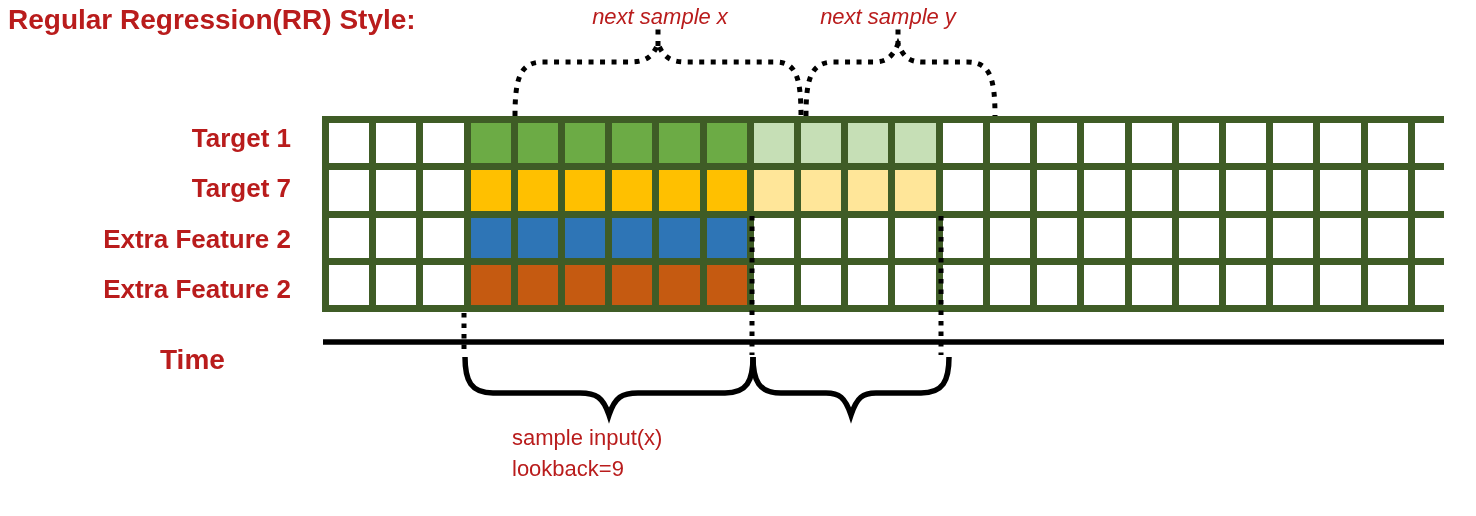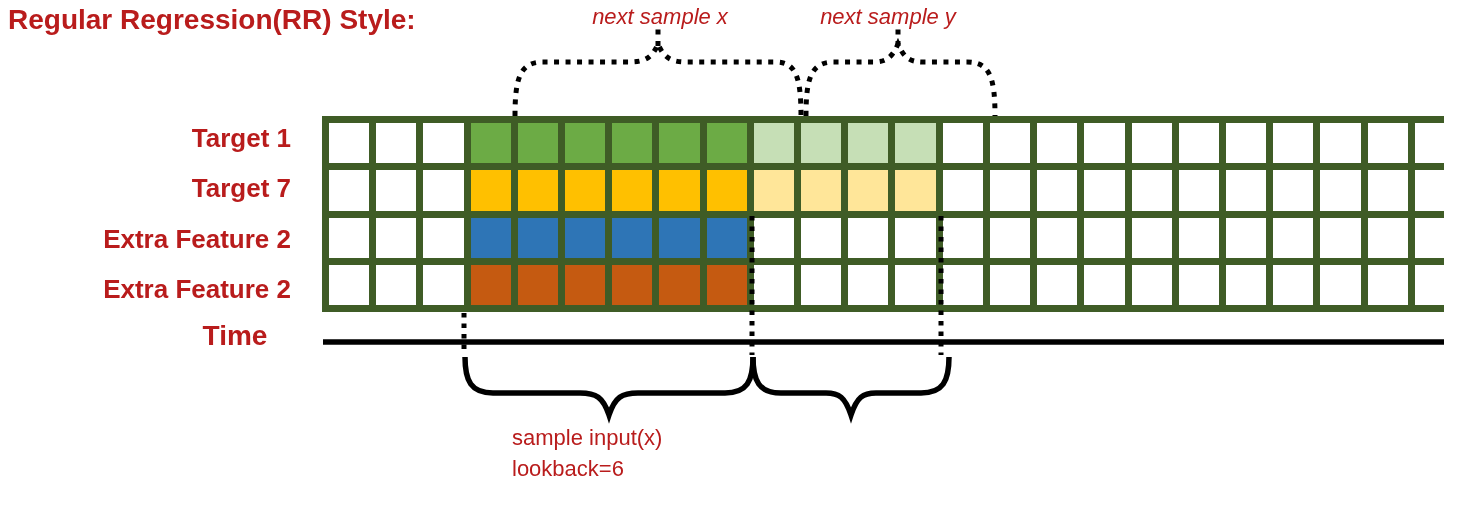--- a/index.html
+++ b/index.html
@@ -24,21 +24,21 @@
   .row-label{
     flex:1;display:flex;align-items:center;justify-content:flex-end;
     font-size:26px;font-weight:bold;white-space:nowrap;
   }
   #sample-grid{
     position:absolute;left:322px;top:116px;width:1140px;height:196px;
     box-sizing:border-box;display:grid;padding:7px;gap:7px;
   }
   .cell{background:#fff;}
   .time-label{
-    position:absolute;left:160px;top:320px;width:150px;text-align:center;
+    position:absolute;left:160px;top:344px;width:150px;text-align:left;
     font-size:28px;font-weight:bold;
   }
   .note{
     position:absolute;top:422px;font-size:22px;line-height:31px;font-weight:500;white-space:nowrap;
   }
   #note-input{left:512px;}
   #note-output{left:774px;}
   .note span{display:block;}
   svg.overlay{position:absolute;left:0;top:0;pointer-events:none;}
 </style>
@@ -155,21 +155,21 @@
       <div class="cell" style="background: rgb(255, 255, 255);"></div>
       <div class="cell" style="background: rgb(255, 255, 255);"></div>
       <div class="cell" style="background: rgb(255, 255, 255);"></div>
       <div class="cell" style="background: rgb(255, 255, 255);"></div>
     </div>
 
   <div class="time-label">Time</div>
 
   <div class="note" id="note-input">
     <span>sample input(x)</span>
-    <span>lookback=6</span>
+    <span>lookback=9</span>
   </div>
 
   <svg class="overlay" width="1476" height="516" viewBox="0 0 1476 516">
 
     <path d="M 515 116 C 515 78 520 62 543 62 L 629 62 C 645 62 652 58 658 44 C 664 58 671 62 687 62 L 776 62 C 796 62 801 78 801 116" fill="none" stroke="#000" stroke-width="5" stroke-dasharray="5 6.5"></path>
     <path d="M 658 46 L 658 27" fill="none" stroke="#000" stroke-width="5" stroke-dasharray="5 6.5"></path>
 
     <path d="M 806 116 C 806 78 811 62 834 62 L 873 62 C 886 62 892 58 898 44 C 904 58 910 62 923 62 L 967 62 C 990 62 995 78 995 116" fill="none" stroke="#000" stroke-width="5" stroke-dasharray="5 6.5"></path>
     <path d="M 898 46 L 898 27" fill="none" stroke="#000" stroke-width="5" stroke-dasharray="5 6.5"></path>
 

